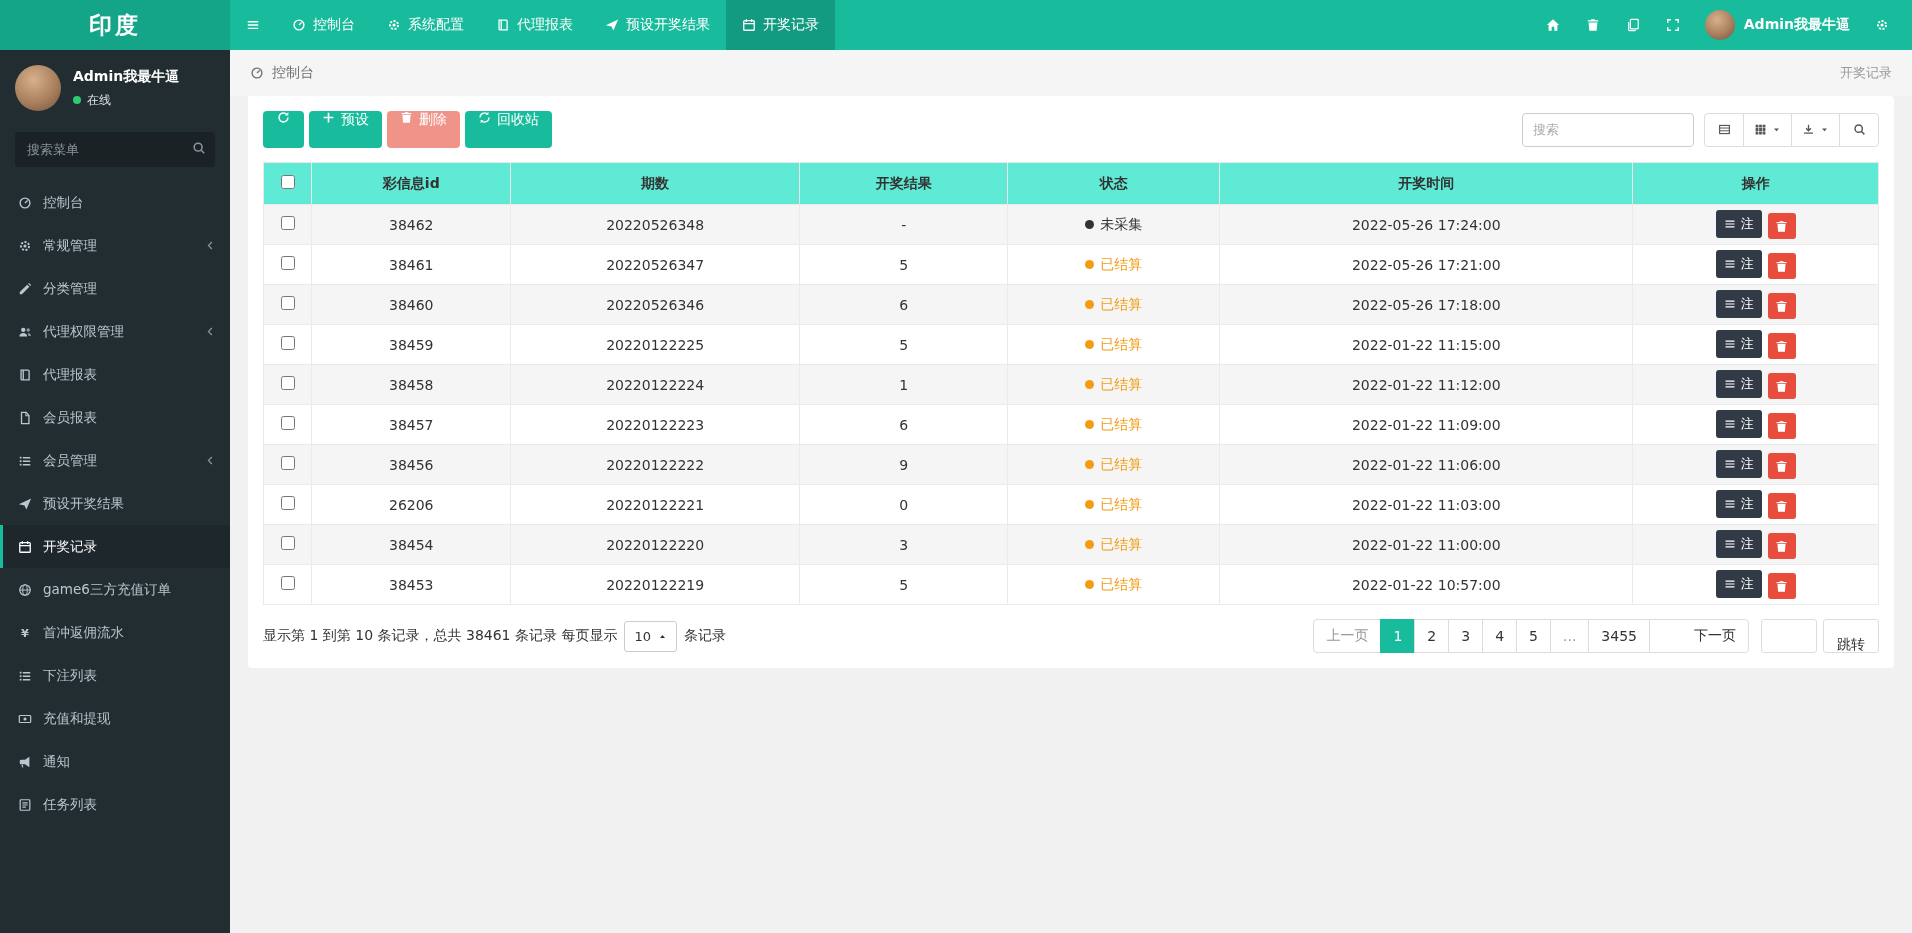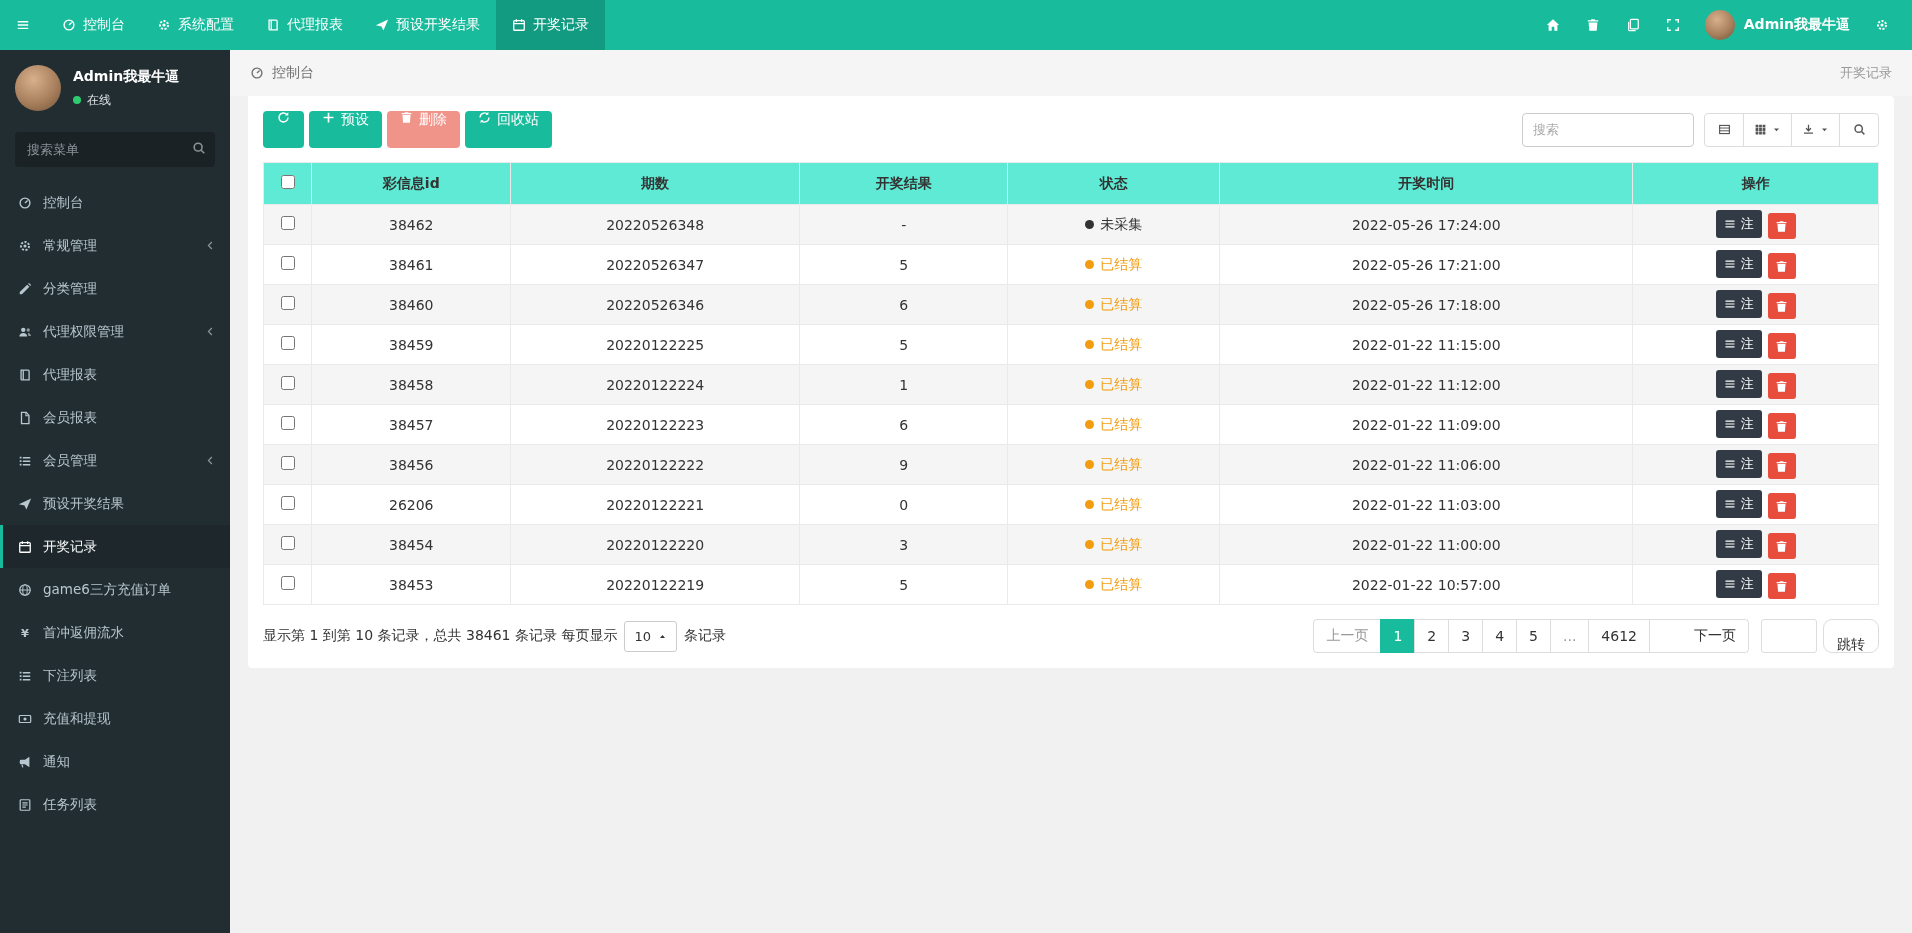--- a/index.html
+++ b/index.html
@@ -116,27 +116,28 @@
   .pagination { display: inline-flex; }
   .page-btn { min-width: 34px; height: 34px; padding: 0 12px; border: 1px solid #ddd; background: #fff;
     display: inline-flex; align-items: center; justify-content: center; font-size: 14px; color: #333;
     cursor: pointer; margin-left: -1px; font-family: inherit; }
   .page-btn:first-child { border-radius: 4px 0 0 4px; margin-left: 0; }
   .page-btn:last-child { border-radius: 0 4px 4px 0; padding-left: 44px; }
   .page-btn.active { background: #18bc9c; border-color: #18bc9c; color: #fff; }
   .page-btn.disabled { color: #999; cursor: default; }
   .jump-input { width: 56px; height: 34px; border: 1px solid #ddd; border-radius: 3px; margin-left: 12px;
     font-family: inherit; font-size: 14px; padding: 0 8px; outline: none; background: #fff; }
-  .jump-btn { height: 34px; padding: 16px 13px; border: 1px solid #ddd; background: #fff; border-radius: 9px;
+  .jump-btn { height: 34px; padding: 16px 13px; border: 1px solid #ddd; background: #fff; border-radius: 3px;
     margin-left: 6px; color: #333; font-size: 14px; font-family: inherit; cursor: pointer; }
 </style>
 </head>
 <body>
 
 <div class="navbar">
+  <div class="brand">印度</div>
   <div class="nav-toggle">
     <span class="n-icon">
         <svg viewBox="0 0 16 16" width="1em" height="1em">
           <path fill="currentColor" d="M2 3.4h12V5H2zM2 7.2h12v1.6H2zM2 11h12v1.6H2z"></path>
         </svg>
       </span>
   </div>
   <div class="navbar-menu">
       <div class="nav-item">
         <span class="n-icon">
@@ -764,21 +765,21 @@
         </div>
         <div class="pagination-area">
           <div class="pagination">
               <button class="page-btn disabled">上一页</button>
               <button class="page-btn active">1</button>
               <button class="page-btn">2</button>
               <button class="page-btn">3</button>
               <button class="page-btn">4</button>
               <button class="page-btn">5</button>
               <button class="page-btn disabled">...</button>
-              <button class="page-btn">4612</button>
+              <button class="page-btn">3455</button>
               <button class="page-btn">下一页</button>
             </div>
           <input type="text" class="jump-input" style="">
           <button class="jump-btn">跳转</button>
         </div>
       </div>
     </div>
   </div>
 </div>
 

